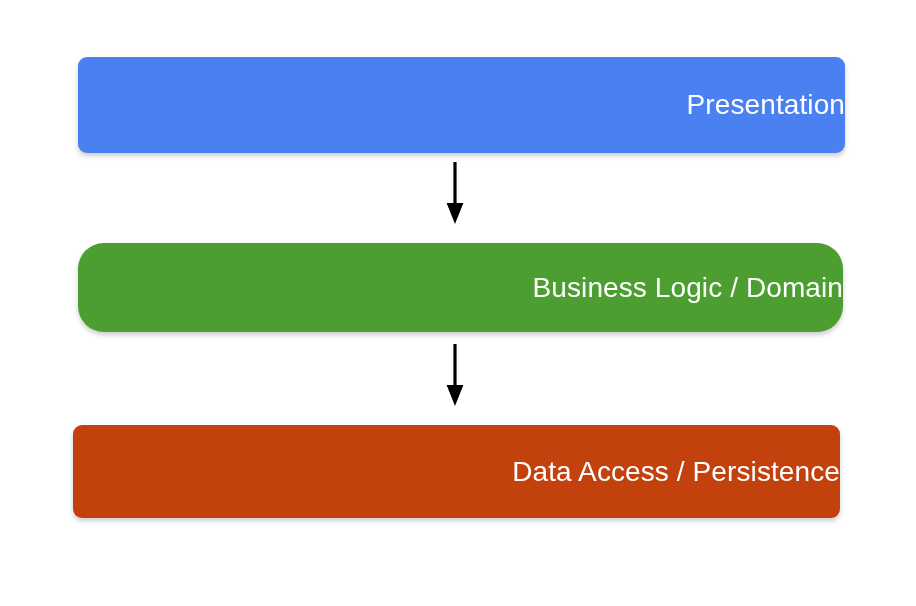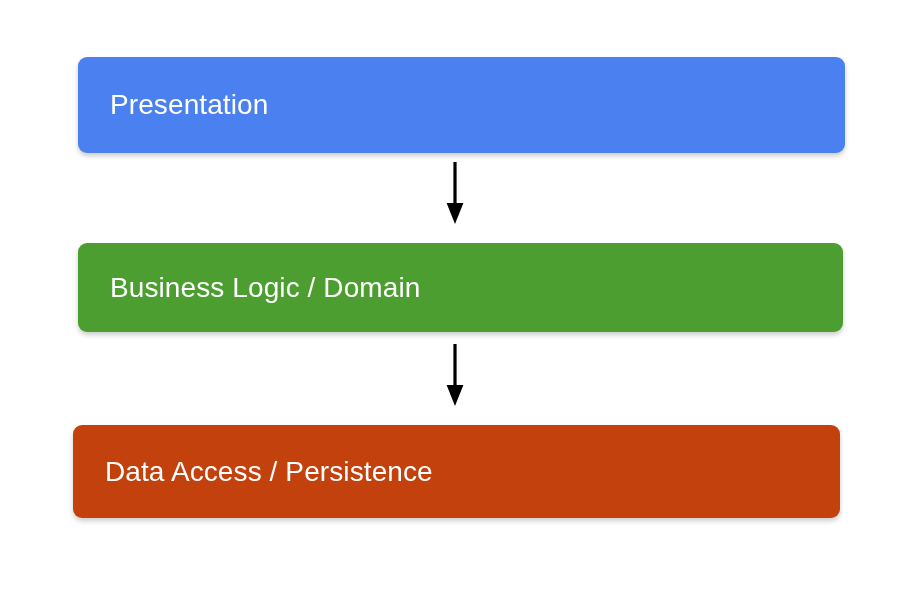--- a/index.html
+++ b/index.html
@@ -18,21 +18,21 @@
     width: 916px;
     height: 606px;
     background: #ffffff;
   }
 
   
   .layer-box {
     position: absolute;
     display: flex;
     align-items: center;
-    justify-content: flex-start;
+    justify-content: flex-end;
     border-radius: 9px;
     box-shadow: 0 3px 5px rgba(0,0,0,0.20);
     box-sizing: border-box;
     padding-left: 32px;
   }
   .layer-label {
     color: #ffffff;
     font-family: "Liberation Sans", sans-serif;
     font-size: 28px;
     font-weight: 400;
@@ -46,20 +46,21 @@
     left: 78px;
     top: 57px;
     width: 767px;
     height: 96px;
   }
   #layer-box-business-logic {
     left: 78px;
     top: 243px;
     width: 765px;
     height: 89px;
+    border-radius: 26px;
   }
   #layer-box-data-access {
     left: 73px;
     top: 425px;
     width: 767px;
     height: 93px;
   }
 
   
   .flow-arrow {

